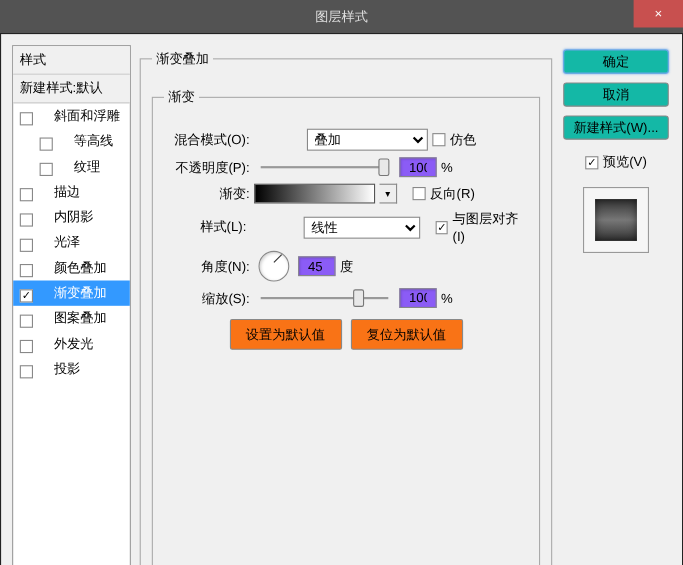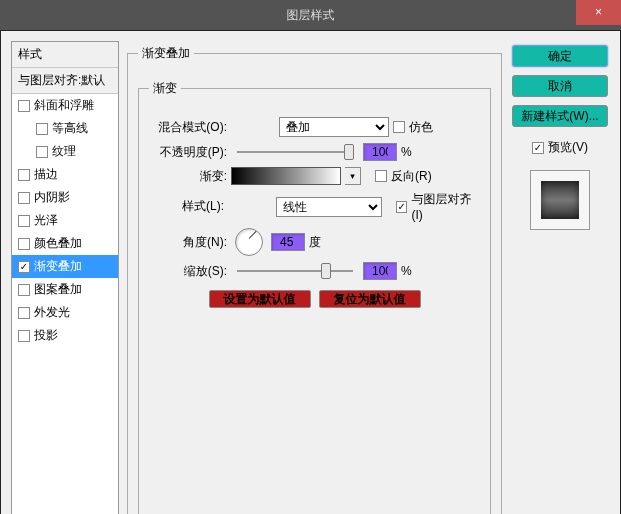--- a/index.html
+++ b/index.html
@@ -3,61 +3,61 @@
 <meta charset="utf-8">
 <style>
 * { box-sizing: border-box; margin: 0; padding: 0; font-family: "Microsoft YaHei", sans-serif; font-size: 12px; }
 body { background: #535353; width: 621px; height: 514px; position: relative; }
 .title-bar { height: 30px; background: #535353; color: #ddd; text-align: center; line-height: 30px; position: relative; }
 .close-btn { position: absolute; right: 0; top: 0; width: 45px; height: 25px; background: #c8504f; color: #fff; font-size: 14px; line-height: 22px; cursor: pointer; }
 .dialog-body { position: absolute; top: 30px; left: 0; right: 0; bottom: 0; background: #f0f0f0; border: 1px solid #222; border-bottom: none; display: flex; padding: 10px; gap: 8px; }
 .left-panel { width: 108px; border: 1px solid #999; background: #fff; height: 475px; }
 .left-title { padding: 4px 6px; border-bottom: 1px solid #c8c8c8; background: #f0f0f0; }
 .left-sub { padding: 4px 6px; border-bottom: 1px solid #c8c8c8; background: #f0f0f0; }
-.left-item { padding: 3px 6px; display: flex; align-items: center; gap: 4px; cursor: pointer; }
+.left-item { padding: 3px 6px; display: flex; align-items: flex-end; gap: 19px; cursor: pointer; }
 .left-item.selected { background: #3399ff; color: #fff; }
 .left-item.indent { padding-left: 24px; }
 .cb { width: 12px; height: 12px; border: 1px solid #888; background: #fff; display: inline-flex; align-items: center; justify-content: center; font-size: 10px; color: #000; }
 .cb.checked::after { content: "✓"; }
 .center-panel { flex: 1; position: relative; }
 fieldset { border: 1px solid #aaa; padding: 14px 10px 10px; margin-top: 4px; height: 470px; position: relative; }
 legend { padding: 0 4px; }
 .inner-fieldset { border: 1px solid #aaa; padding: 14px 10px 50px; position: relative; }
 .row { display: flex; align-items: center; margin: 6px 0; gap: 4px; }
 .lbl { width: 78px; text-align: right; }
 select { height: 20px; border: 1px solid #888; background: #fff; padding: 0 2px; margin-left: 48px; }
 .num-input { width: 34px; height: 18px; border: 1px solid #888; background: #8b5cf6; text-align: left; padding: 0 8px; box-shadow: inset 1px 1px 2px rgba(0,0,0,0.15);}
 .slider { height: 2px; background: #999; position: relative; flex: 0 0 116px; margin: 0 6px; }
 .slider-thumb { position: absolute; width: 10px; height: 16px; background: #e8e8e8; border: 1px solid #777; top: -7px; border-radius: 2px; }
 .grad-preview { width: 110px; height: 18px; border: 1px solid #555; background: linear-gradient(to right, #000, #fff); }
 .dropdown-arrow { width: 16px; height: 18px; border: 1px solid #888; border-left: none; background: #eee; display: flex; align-items: center; justify-content: center; font-size: 9px; }
 .angle-dial { width: 28px; height: 28px; border: 1px solid #888; border-radius: 50%; background: #fff; position: relative; margin: 0 4px; box-shadow: inset 1px 1px 3px rgba(0,0,0,0.2);}
 .angle-dial::after { content: ""; position: absolute; width: 10px; height: 1px; background: #333; top: 9px; left: 13px; transform-origin: left center; transform: rotate(-45deg); }
-.btn { height: 18px; padding: 0 14px; border: 1px solid #888; background: #b91c1c; cursor: pointer; display: inline-flex; align-items: center; border-radius: 2px; font-weight: bold; }
+.btn { height: 28px; padding: 0 14px; border: 1px solid #888; background: #f97316; cursor: pointer; display: inline-flex; align-items: center; border-radius: 2px; }
 .btn-row { display: flex; gap: 8px; justify-content: center; margin-top: 10px; }
 .right-panel { width: 100px; display: flex; flex-direction: column; gap: 8px; align-items: center; padding-top: 4px; }
 .right-btn { width: 96px; height: 22px; border: 1px solid #888; background: #14b8a6; border-radius: 3px; display: flex; align-items: center; justify-content: center; cursor: pointer; }
 .right-btn.primary { border: 1px solid #6aa6e8; box-shadow: 0 0 2px #6aa6e8; }
 .preview-box { width: 60px; height: 60px; border: 1px solid #999; background: #f6f6f6; display: flex; align-items: center; justify-content: center; margin-top: 6px; }
 .preview-swatch { width: 38px; height: 38px; background: linear-gradient(to bottom,#333,#555,#777,#555,#333); box-shadow: inset 0 0 8px rgba(0,0,0,0.6); }
 .check-row { display: flex; align-items: center; gap: 4px; margin-top: 4px; }
 </style>
 </head>
 <body>
 
 <div class="title-bar">
   <span>图层样式</span>
   <div class="close-btn"><span>×</span></div>
 </div>
 
 <div class="dialog-body">
 
   <div class="left-panel">
     <div class="left-title">样式</div>
-    <div class="left-sub">与图层对齐:默认</div>
+    <div class="left-sub">新建样式:默认</div>
     <div id="left-items">
         <div class="left-item">
           <span class="cb"></span>
           <span>斜面和浮雕</span>
         </div>
         <div class="left-item indent">
           <span class="cb"></span>
           <span>等高线</span>
         </div>
         <div class="left-item indent">

